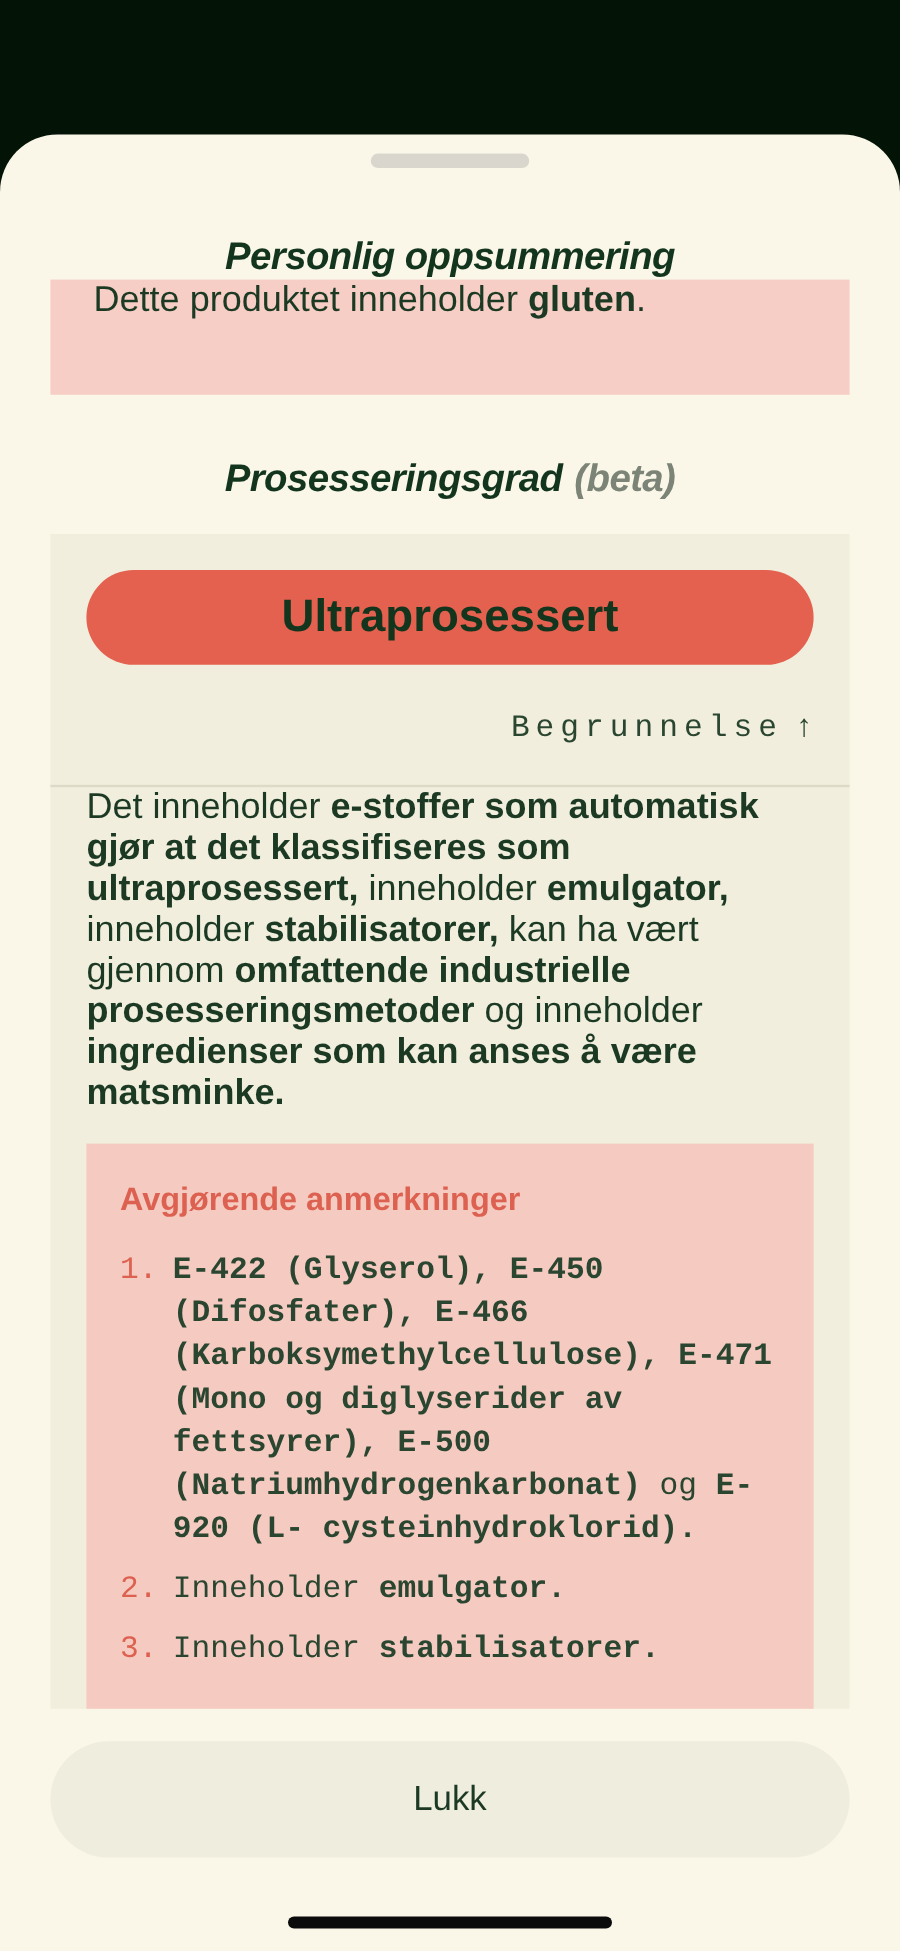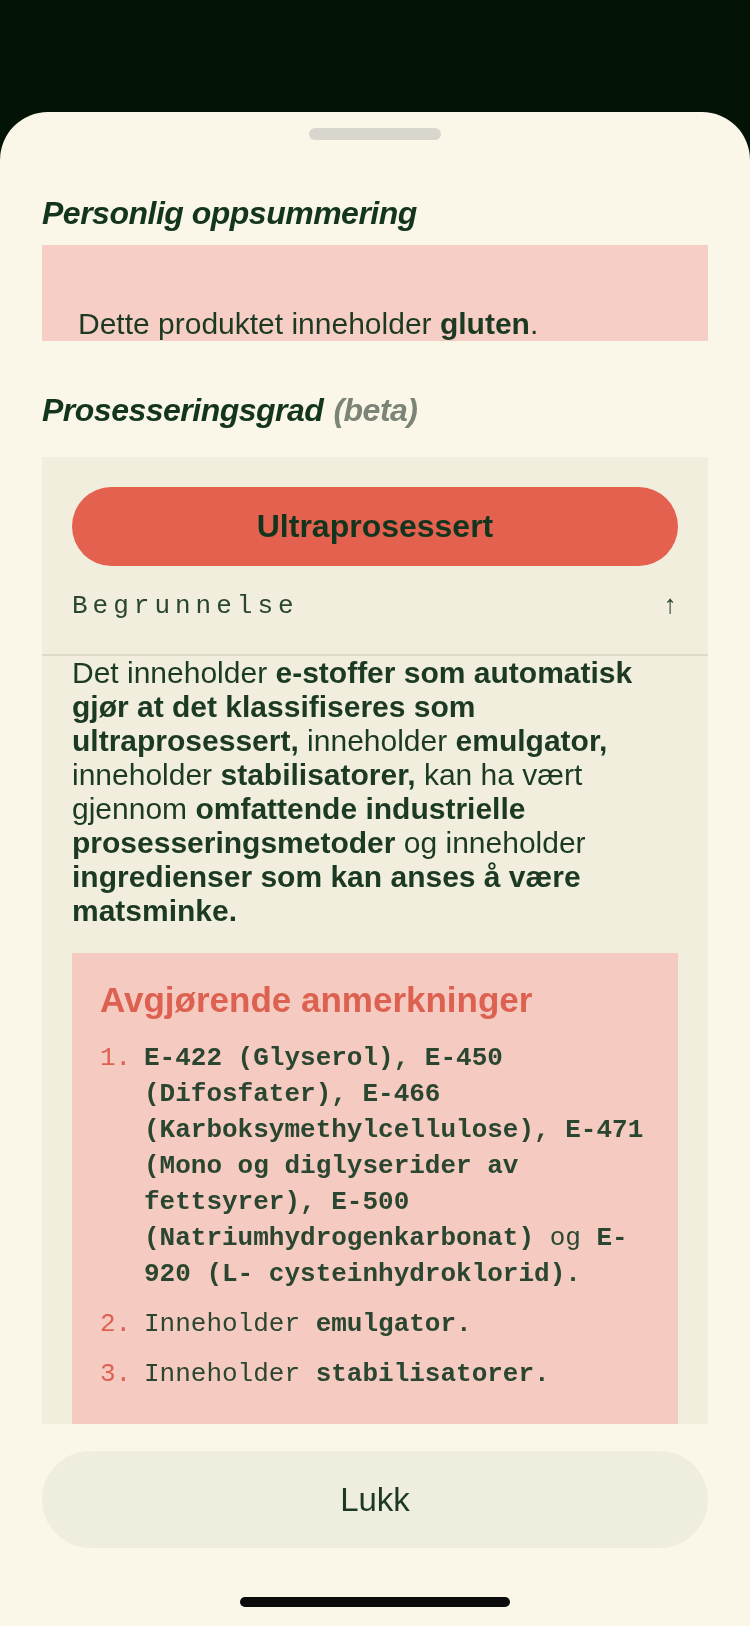--- a/index.html
+++ b/index.html
@@ -24,75 +24,75 @@
     border-radius:48px 48px 0 0;
     overflow:hidden;
   }
   .drag-handle{
     position:absolute; top:16px; left:50%; transform:translateX(-50%);
     width:132px; height:12px; border-radius:6px; background:var(--handle);
   }
   .content{ padding:83px 42px 0; }
   .section-heading{
     font-style:italic; font-weight:700; font-size:32px; line-height:36px;
-    color:var(--heading_green); letter-spacing:-0.5px;
+    color:var(--heading_green); letter-spacing:-0.5px;text-align:center;
   }
   .beta{ color:var(--beta_gray); margin-left:10px; }
   .alert{
-    margin-top:14px; height:96px; background:var(--alert_pink);
-    display:flex; align-items:flex-end; padding:0 36px;
+    margin-top:2px; height:96px; background:var(--alert_pink);
+    display:flex; align-items:flex-start; padding:0 36px;
     font-size:30px; line-height:34px;
   }
   .b{ font-weight:700; }
   .processing-heading{ margin-top:51px; }
   .panel{
     margin-top:29px; background:var(--panel); padding:30px;
   }
   .level-pill{
     height:79px; border-radius:40px; background:var(--coral);
     display:flex; align-items:center; justify-content:center;
-    font-weight:700; font-size:32px; color:var(--heading_green);
+    font-weight:700; font-size:38px; color:var(--heading_green);
     width:100%; border:none;
   }
   .reason-toggle{
-    margin-top:18px; height:44px; width:100%;
-    display:flex; align-items:center; justify-content:space-between;
+    margin-top:30px; height:44px; width:100%;
+    display:flex; align-items:center; justify-content:flex-end;
     background:none; border:none; cursor:pointer;
     font-family:"Liberation Mono", monospace; font-size:26px;
     letter-spacing:5px; color:var(--mono_green);
   }
   .reason-toggle .arrow{ margin-left:10px; letter-spacing:0; }
   .divider{ margin:26px -30px 0; border:none; border-top:2px solid var(--divider); }
   .para{ font-size:30px; line-height:34px; color:var(--green); }
   .p1{ margin-top:28px; }
   .p2{ }
   .notes{
     margin-top:25px; background:var(--notes_pink); padding:30px 28px 34px;
   }
   .notes-heading{
-    font-size:35px; font-weight:700; color:var(--coral_text); line-height:33px;
+    font-size:27px; font-weight:700; color:var(--coral_text); line-height:33px;
   }
   .notes-list{
     list-style:none; margin-top:24px;
     font-family:"Liberation Mono", monospace; font-size:26px; line-height:36px;
     color:var(--mono_green);
   }
   .notes-list li{ display:flex; margin-top:14px; }
   .notes-list li:first-child{ margin-top:0; }
   .notes-list .num{ flex:0 0 44px; color:var(--coral_text); }
   .notes-list .li-body{ flex:1; }
   .footer{
     position:absolute; left:0; top:1312px; width:750px; height:202px;
     background:var(--sheet);
   }
   .close-btn{
     display:block; margin:27px auto 0; width:666px; height:97px;
     border-radius:49px; border:none; background:var(--lukk_bg);
     font-family:"Liberation Sans", sans-serif;
-    font-size:33px; color:var(--green); cursor:pointer;
+    font-size:29px; color:var(--green); cursor:pointer;
   }
   .home-indicator{
     position:absolute; bottom:19px; left:50%; transform:translateX(-50%);
     width:270px; height:10px; border-radius:5px; background:var(--home);
   }
 </style>
 </head>
 <body>
 
 <div class="sheet">

